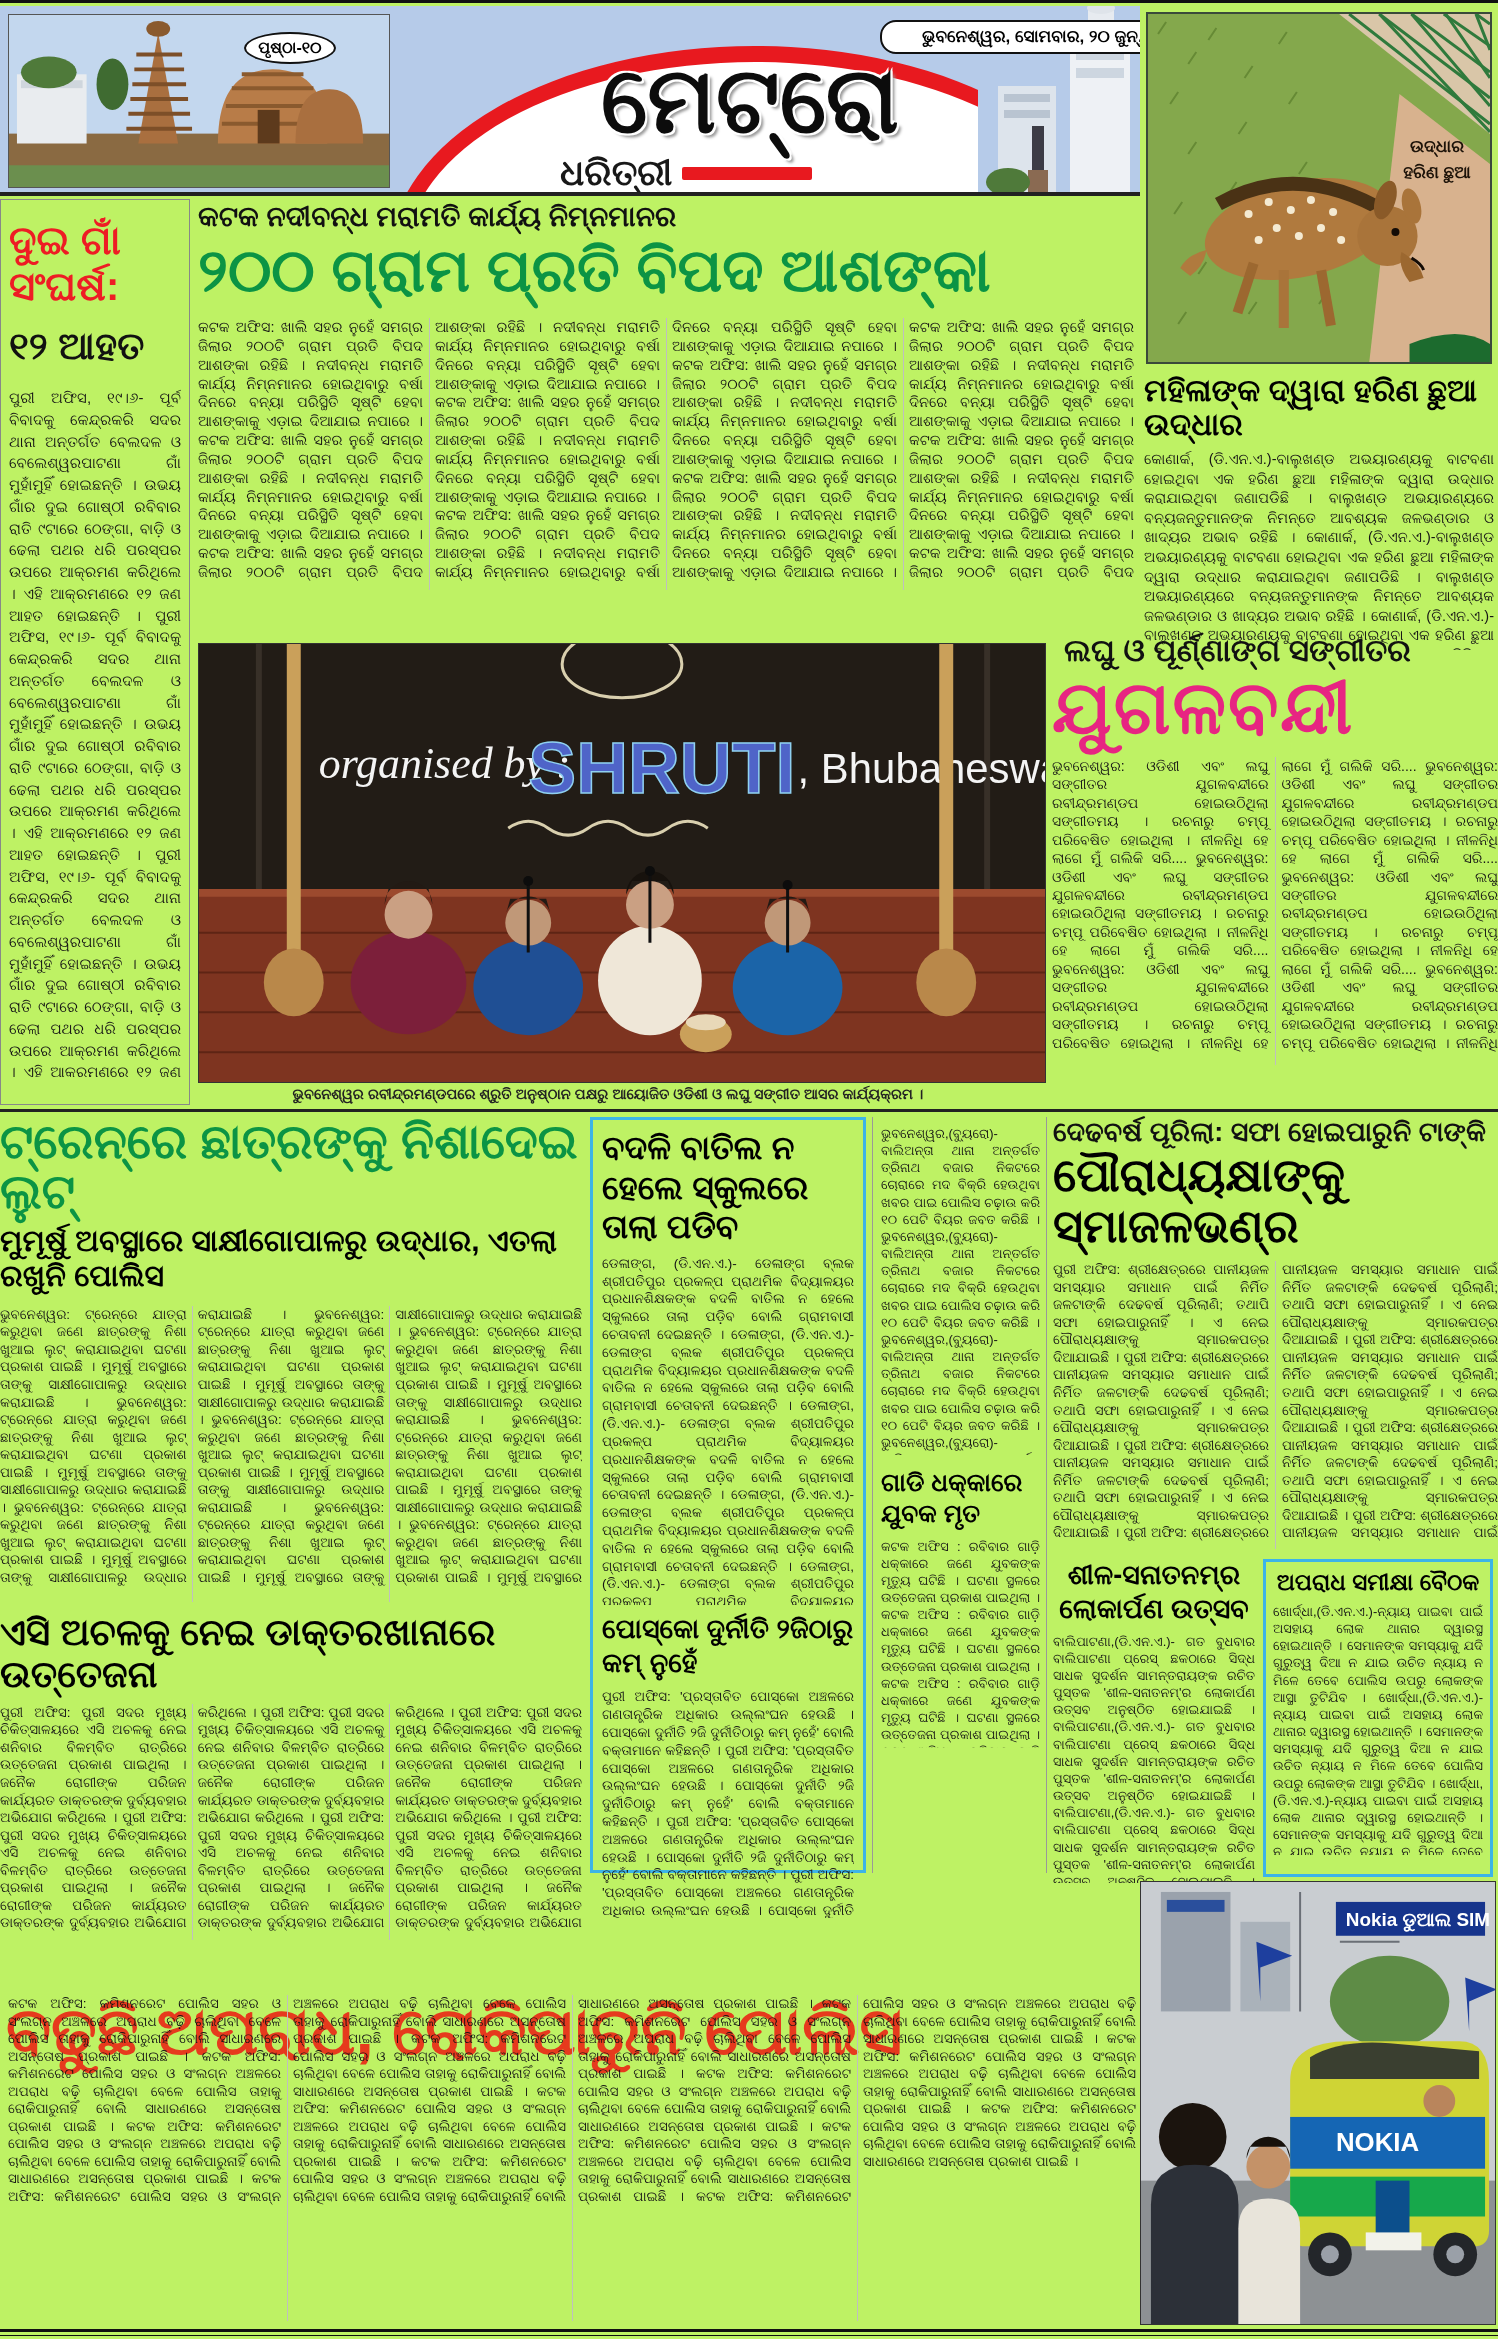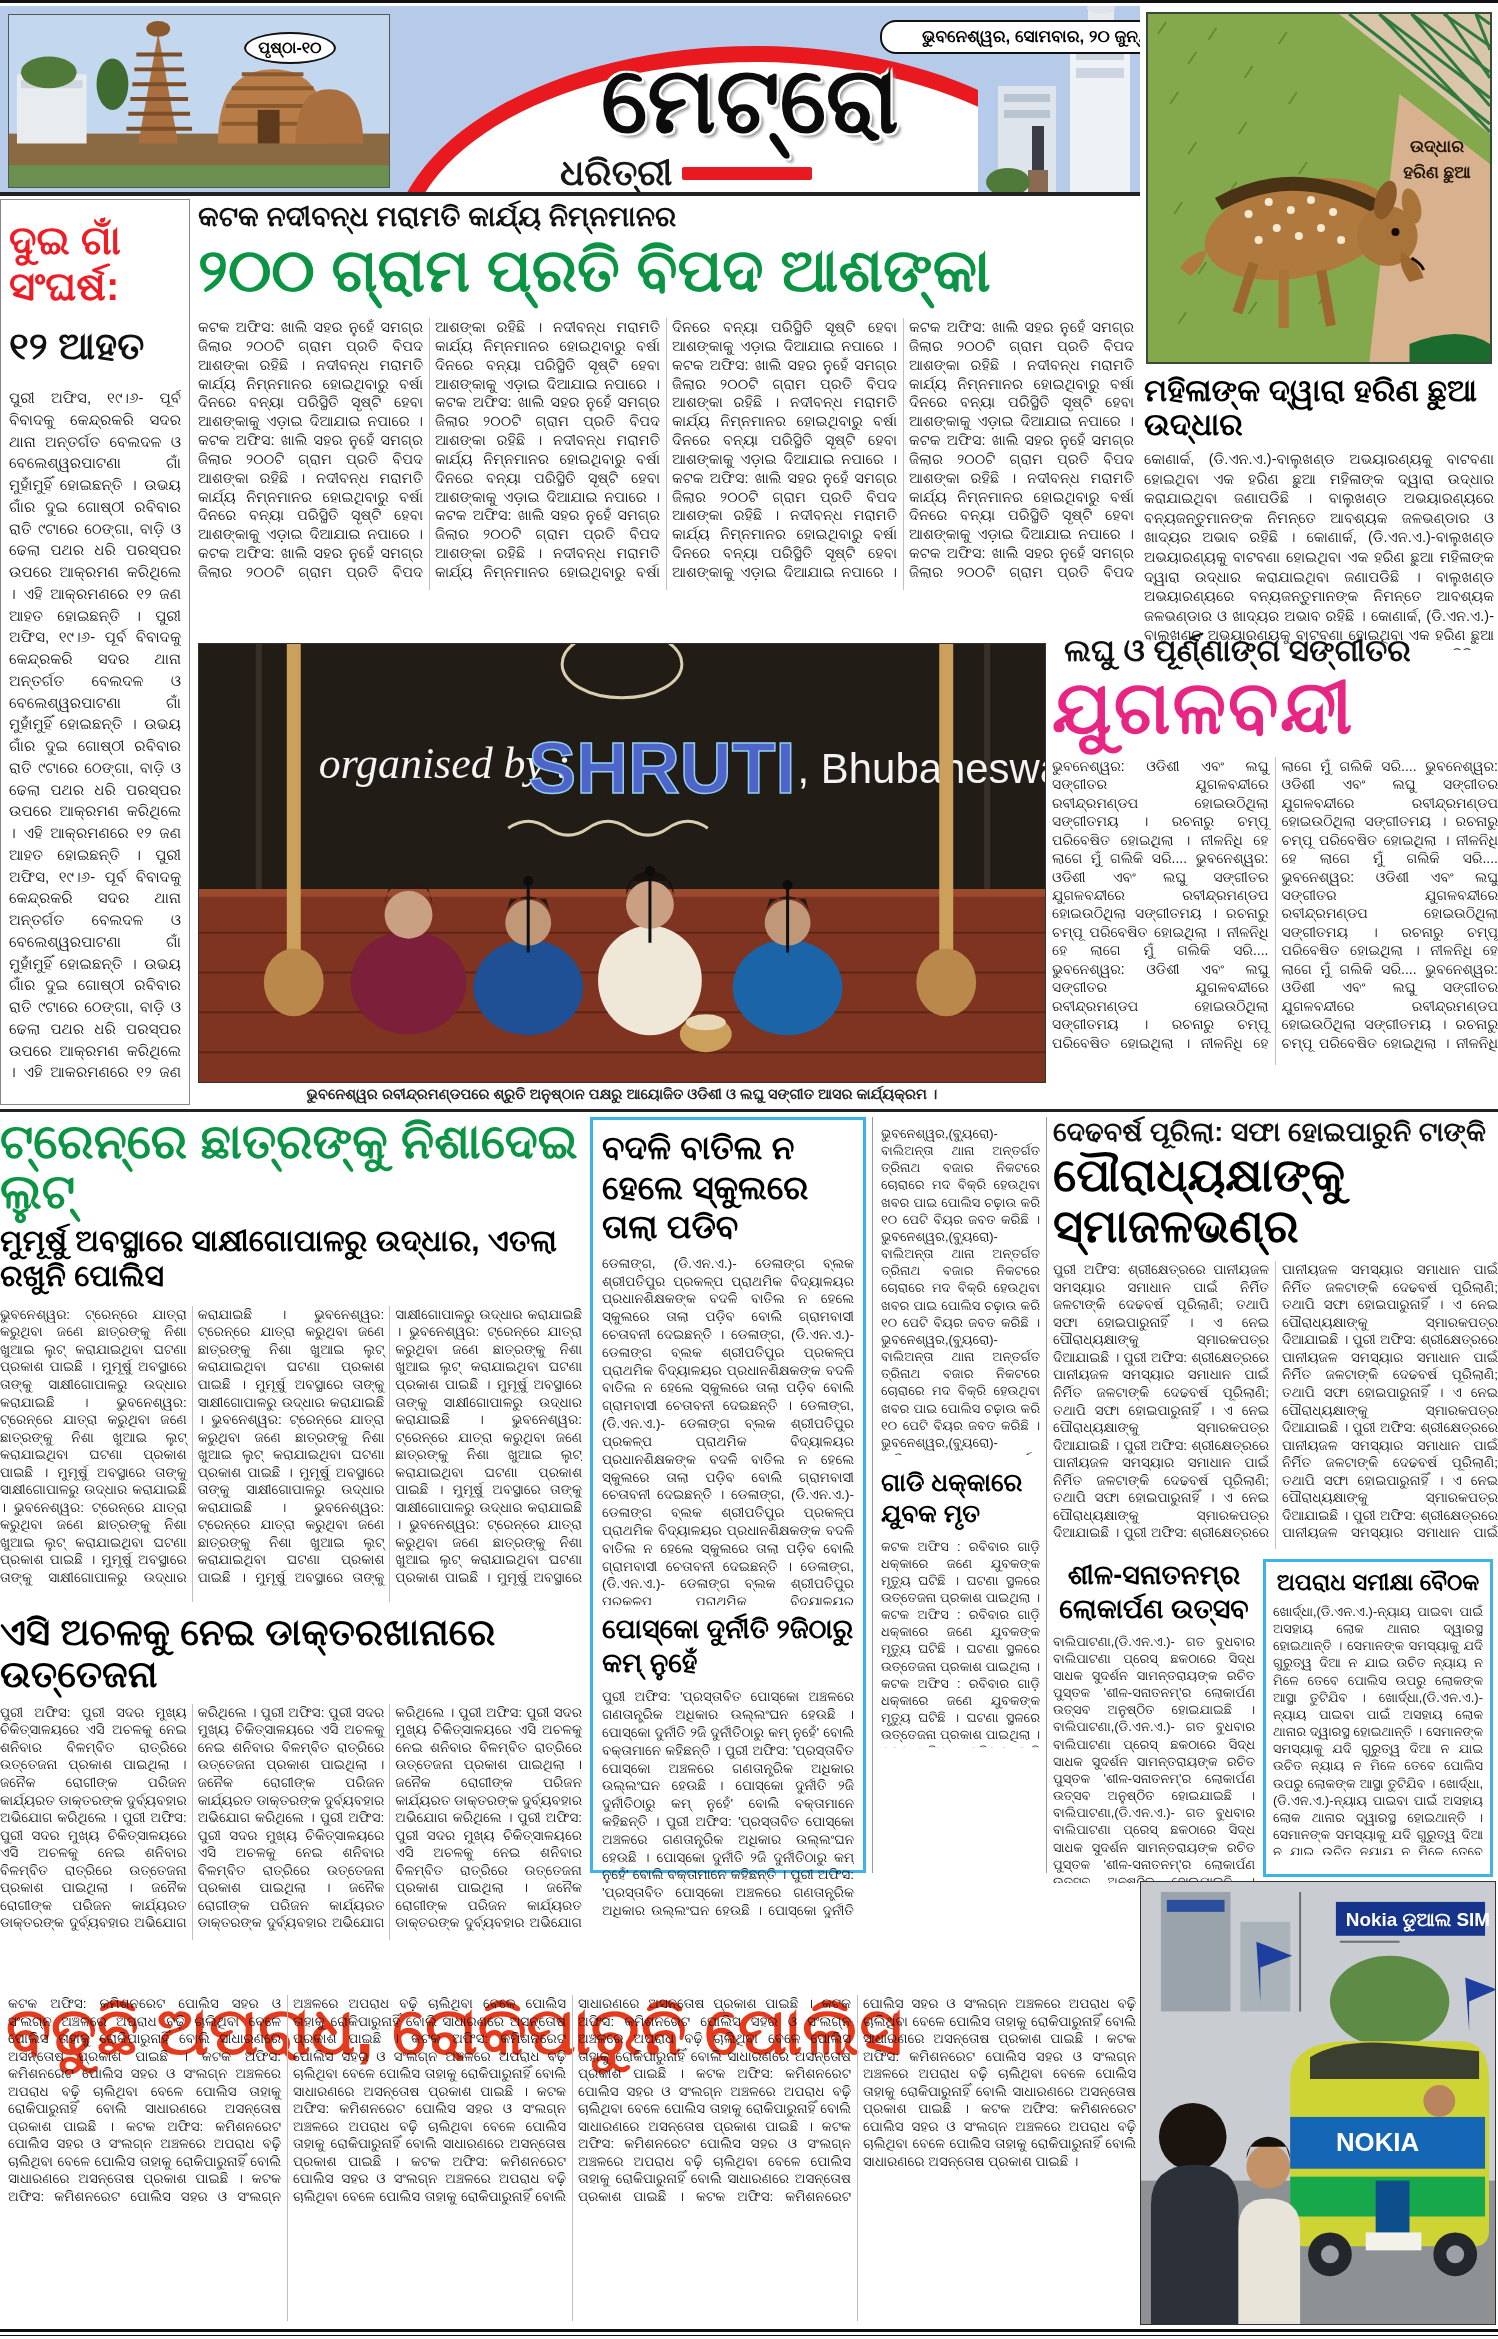--- a/index.html
+++ b/index.html
@@ -1,20 +1,20 @@
 <!DOCTYPE html>
 <html lang="or"><head>
 <meta charset="utf-8">
 <style>
   * { margin:0; padding:0; box-sizing:border-box; }
   html,body { background:#e9e9e9; }
   body { font-family:"Liberation Sans","DejaVu Sans",sans-serif; }
   .page {
     position:relative; width:1498px; height:2339px; margin:0 auto;
-    background:#ffffff; overflow:hidden; border-top:3px solid #111;
+    background:#bef264; overflow:hidden; border-top:3px solid #111;
   }
   
   .masthead { position:absolute; left:0; top:3px; width:1140px; height:190px;
     background:#b6cbe9; overflow:hidden; border-bottom:4px solid #222; }
   .logo-arc { position:absolute; left:390px; top:40px; width:730px; height:420px;
     background:#fff; border:16px solid #e8191f; border-radius:50%; }
   .temple-photo { position:absolute; left:8px; top:8px; width:382px; height:174px;
     border:1px solid #555; overflow:hidden; }
   .right-towers { position:absolute; right:2px; top:0; width:160px; height:190px; }
   .page-badge { position:absolute; left:244px; top:26px; width:92px; height:32px;
@@ -41,21 +41,21 @@
   .clash-red { color:#ee1c24; font-size:40px; font-weight:bold; line-height:1.15; }
   .clash-black { color:#111; font-size:38px; font-weight:bold; margin-top:16px; }
   .left-rail .body-text { font-size:15px; line-height:1.45; margin-top:18px; height:690px; }
   
   .main-story { position:absolute; left:198px; top:198px; width:936px; height:434px; }
   .main-kicker { font-size:28px; }
   .main-headline { font-size:60px; font-weight:bold; color:#0b9444; line-height:1.1; margin-top:4px; }
   .main-story .body-text { font-size:14.5px; line-height:1.3; margin-top:14px; height:272px; }
   
   .concert { position:absolute; left:198px; top:640px; width:848px; height:440px; border:1px solid #333; overflow:hidden; }
-  .concert-caption { position:absolute; left:198px; top:1083px; width:848px; text-align:center;
+  .concert-caption { position:absolute; left:184px; top:1083px; width:848px; text-align:center;
     font-size:14.5px; font-weight:bold; color:#222; }
   
   .deer-wrap { position:absolute; left:1142px; top:3px; width:354px; height:627px; }
   .deer-photo { position:relative; margin:6px 4px 0 4px; height:352px; border:2px solid #3a4a3a; overflow:hidden; }
   .deer-overlay { position:absolute; right:10px; top:120px; width:86px; text-align:center;
     font-size:17px; font-weight:bold; color:#1c1208; line-height:1.5; }
   .deer-headline { font-size:31px; font-weight:bold; margin:10px 2px 0 2px; line-height:1.1; }
   .deer-wrap .body-text { font-size:14.5px; line-height:1.35; margin:8px 2px 0 2px; height:200px; }
   
   .jugal { position:absolute; left:1052px; top:630px; width:446px; height:475px; }

